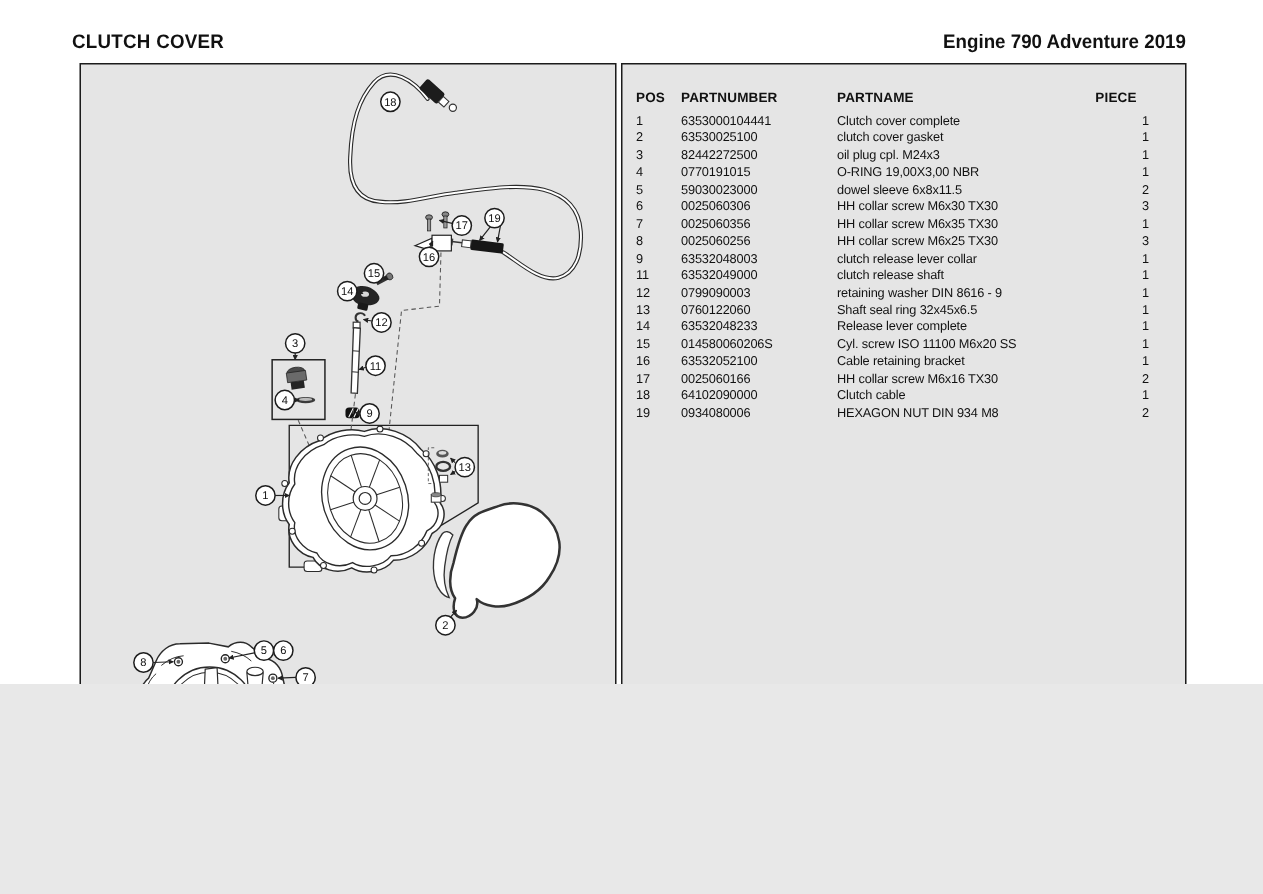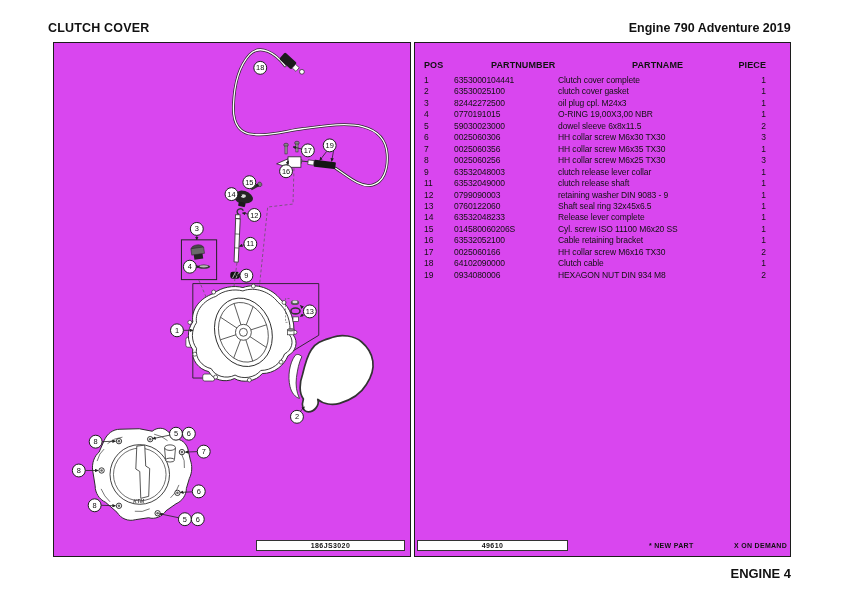--- a/index.html
+++ b/index.html
@@ -1,34 +1,34 @@
 <!DOCTYPE html>
 <html><head>
 <meta charset="utf-8">
 <style>
   html,body{margin:0;padding:0;background:#e8e8e8;}
-  .page{position:relative;width:842px;height:596px;background:#fff;
+  .page{position:relative;width:842px;height:456px;background:#fff;
         font-family:"Liberation Sans",sans-serif;color:#111;overflow:hidden;}
   
   .page-title{position:absolute;left:48px;top:20px;font-size:13px;font-weight:bold;
               letter-spacing:.2px;transform:scaleX(.96);transform-origin:left;}
   .model-title{position:absolute;right:51px;top:20px;font-size:13px;font-weight:bold;
                transform:scaleX(.96);transform-origin:right;}
   
   .panel{position:absolute;top:42px;height:515px;border:1.5px solid #1c1c1c;
-         box-sizing:border-box;background:#d946ef;}
+         box-sizing:border-box;background:#e5e5e5;}
   .panel-left{left:53px;width:358px;}
   .panel-right{left:414px;width:377px;}
   .panel-left svg{position:absolute;left:0;top:0;}
   
   .ptable{position:absolute;left:0;top:0;right:0;padding:17px 24px 0 9px;}
   .thead,.trow{display:grid;grid-template-columns:30px 104px 1fr 44px;align-items:baseline;}
   .thead{font-weight:bold;font-size:9px;line-height:11px;margin-bottom:4px;
-         letter-spacing:.1px;gap:37px;}
-  .thead .c-piece{text-align:right;}
+         letter-spacing:.1px;}
+  .thead .c-piece{text-align:center;}
   .trow{font-size:8.5px;line-height:11.45px;letter-spacing:-.1px;}
   .c-piece{text-align:right;}
   
   .plate{position:absolute;height:11px;border:1px solid #333;box-sizing:border-box;
          font-size:7px;font-weight:bold;text-align:center;line-height:9px;
          letter-spacing:.4px;background:#fff;}
   .plate-left{left:202px;top:497px;width:149px;}
   .plate-right{left:2px;top:497px;width:151px;}
   .legend-item{position:absolute;top:499px;font-size:7px;font-weight:bold;letter-spacing:.3px;}
   .legend-new{left:234px;}
@@ -396,21 +396,21 @@
           </div>
           <div class="trow">
             <span class="c-pos">11</span>
             <span class="c-partnumber">63532049000</span>
             <span class="c-partname">clutch release shaft</span>
             <span class="c-piece">1</span>
           </div>
           <div class="trow">
             <span class="c-pos">12</span>
             <span class="c-partnumber">0799090003</span>
-            <span class="c-partname">retaining washer DIN 9083 - 9</span>
+            <span class="c-partname">retaining washer DIN 8616 - 9</span>
             <span class="c-piece">1</span>
           </div>
           <div class="trow">
             <span class="c-pos">13</span>
             <span class="c-partnumber">0760122060</span>
             <span class="c-partname">Shaft seal ring 32x45x6.5</span>
             <span class="c-piece">1</span>
           </div>
           <div class="trow">
             <span class="c-pos">14</span>

